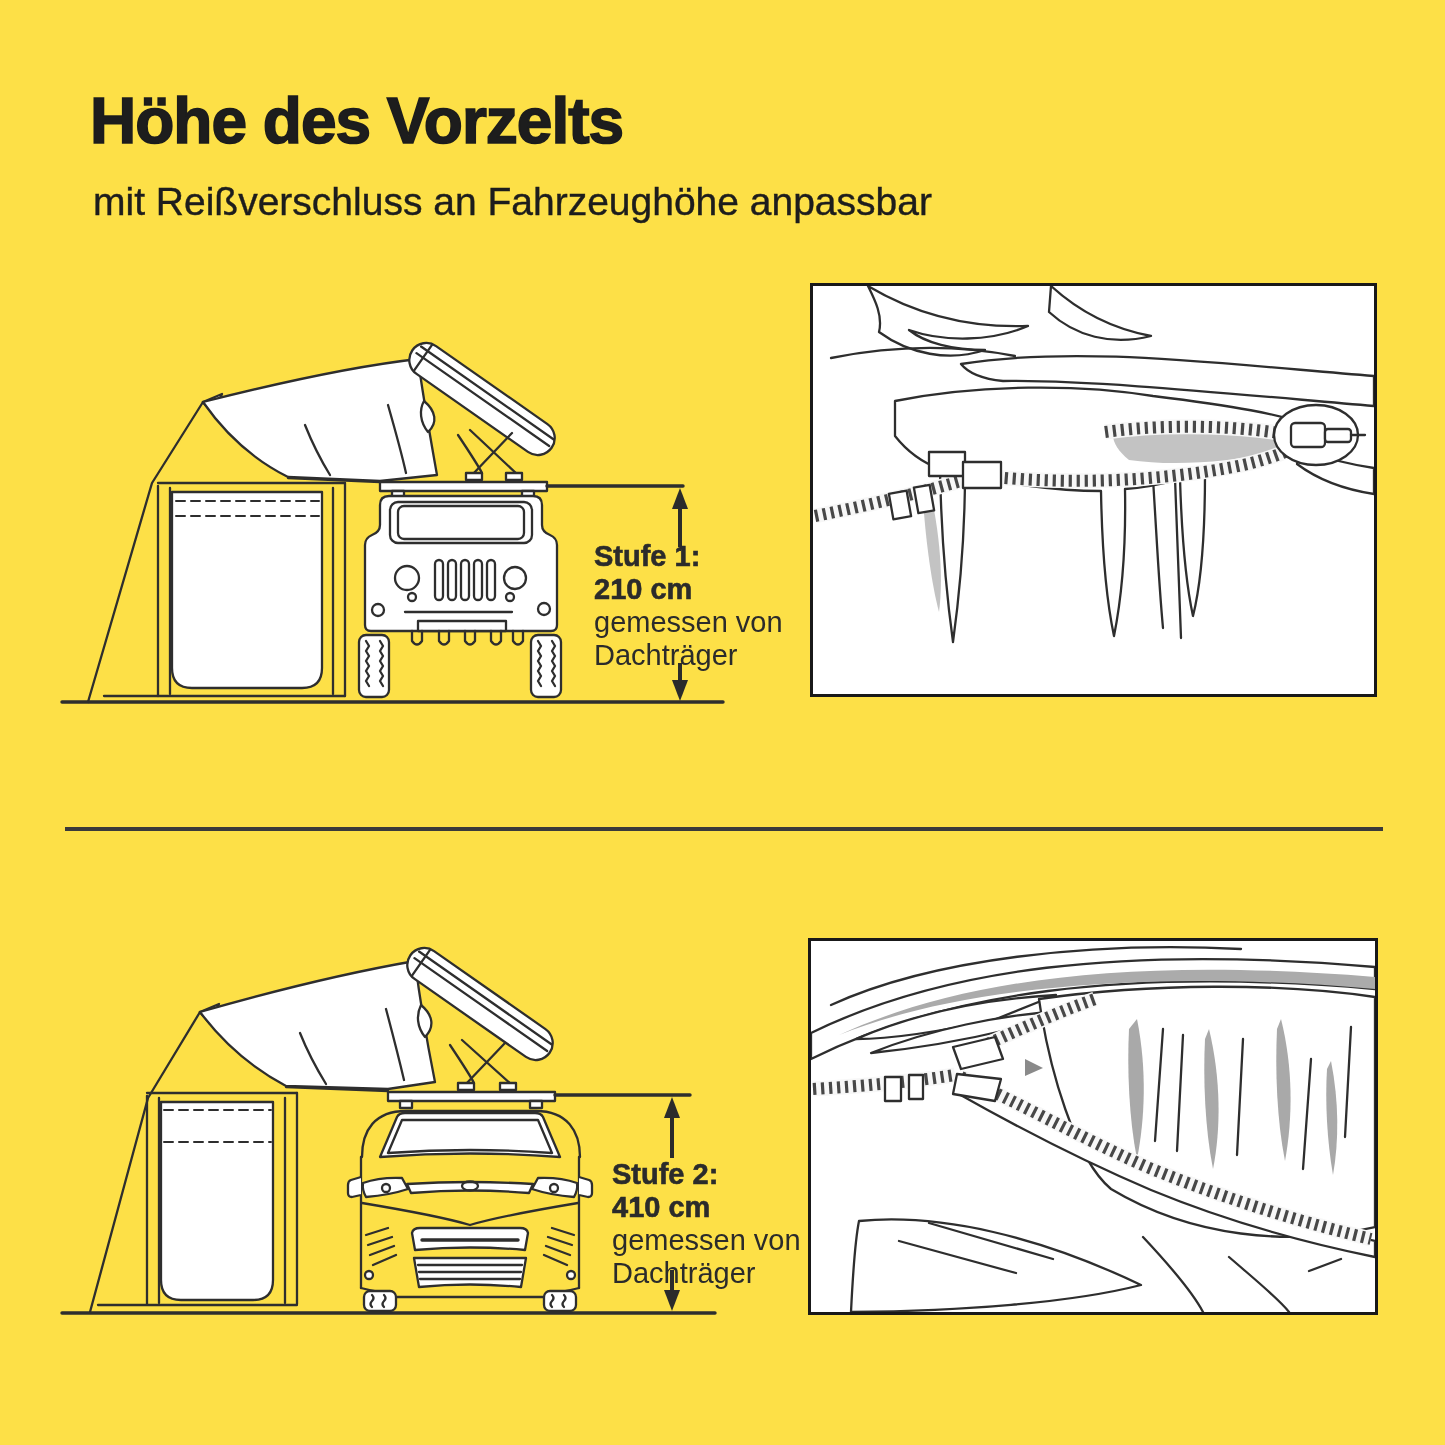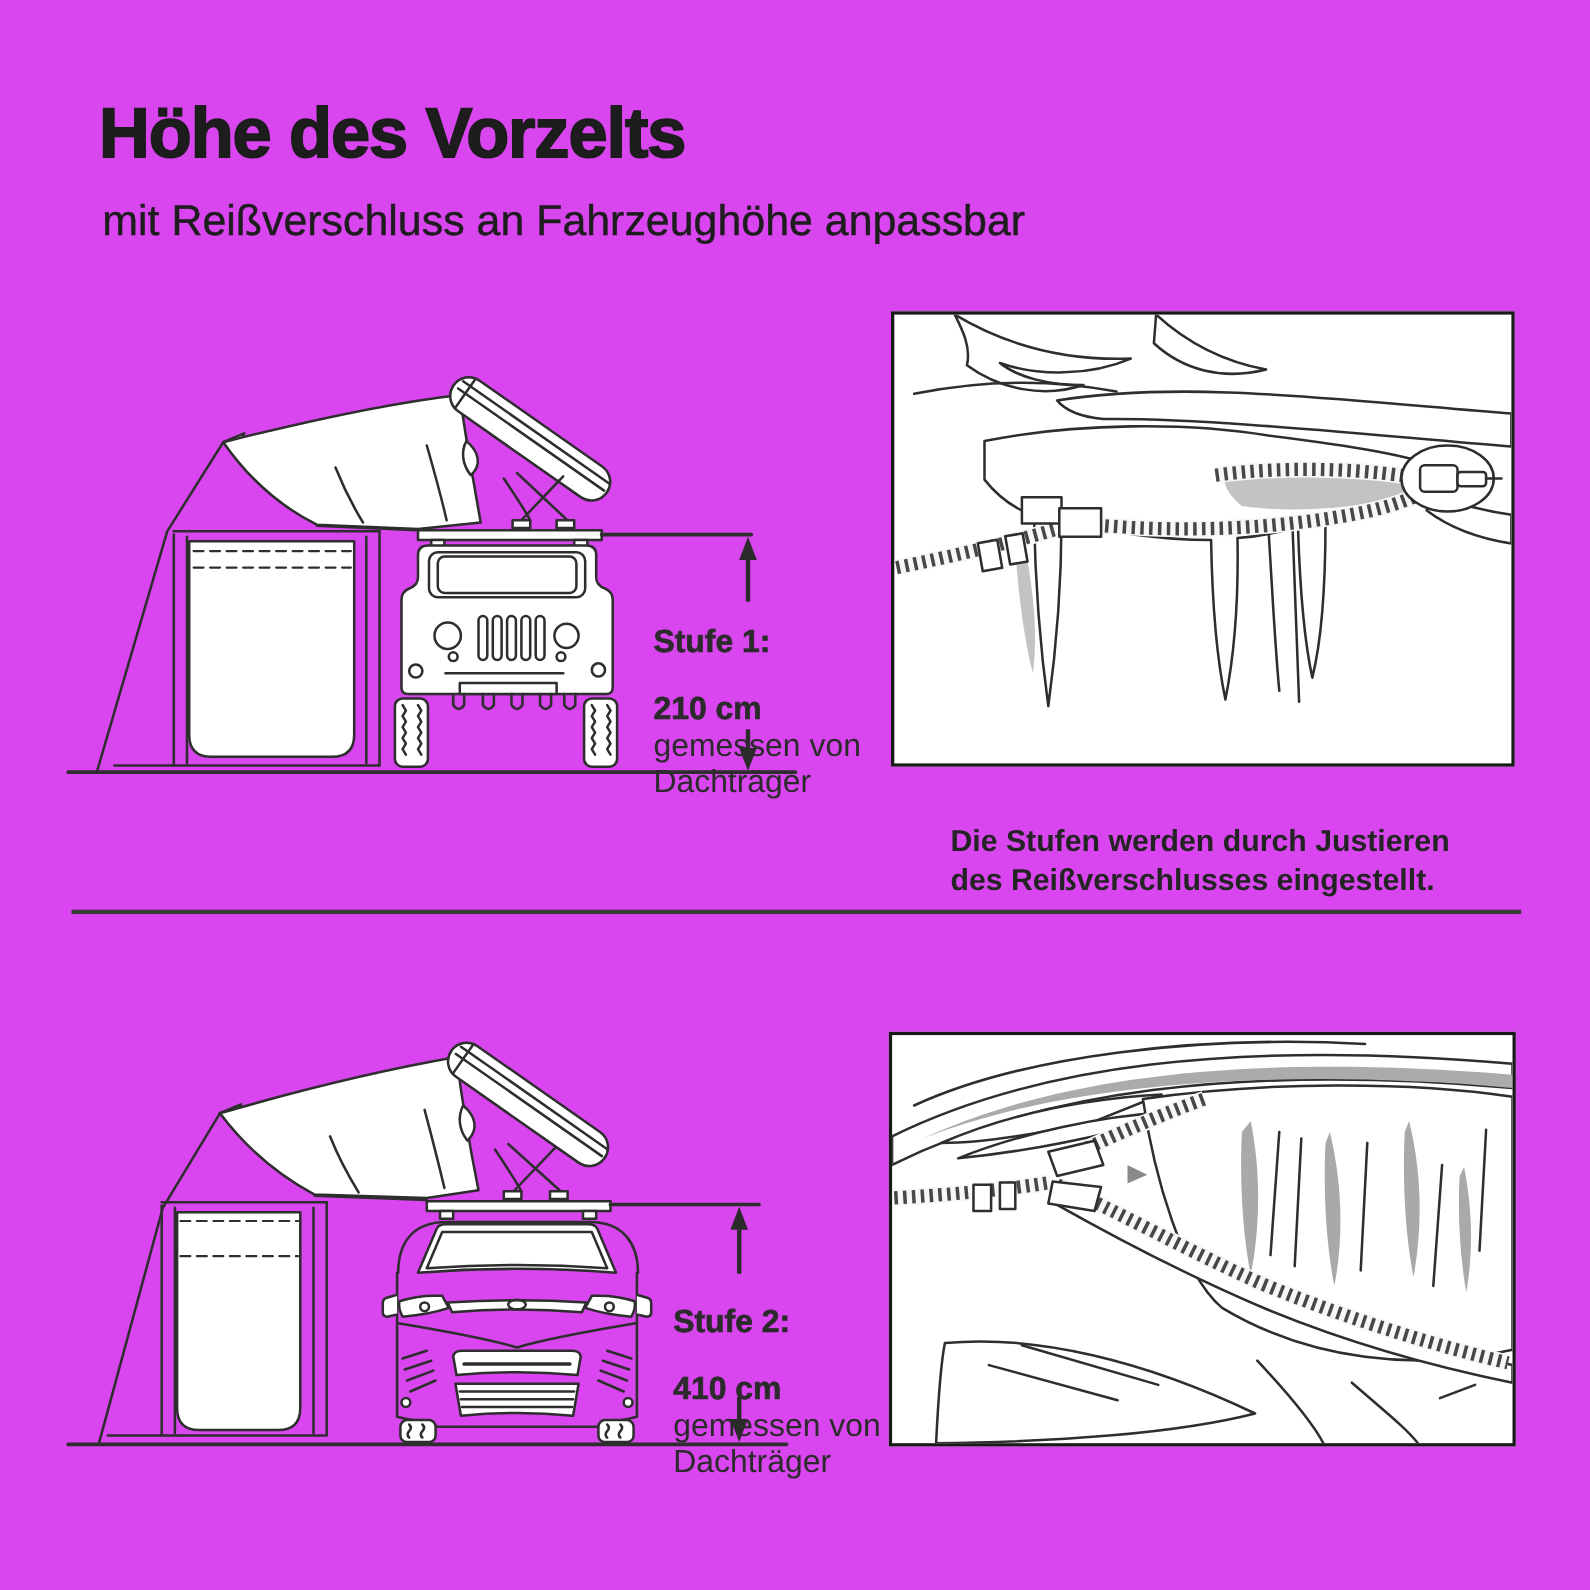--- a/index.html
+++ b/index.html
@@ -1,27 +1,27 @@
 <!DOCTYPE html>
 <html><head>
 <meta charset="utf-8">
 <style>
   html,body{margin:0;padding:0;background:#fff;}
-  .canvas{position:relative;width:1445px;height:1445px;background:#d946ef;
+  .canvas{position:relative;width:1445px;height:1445px;background:#fde047;
           font-family:"Liberation Sans",sans-serif;color:#1d1d1d;overflow:hidden;}
   .abs{position:absolute;}
   .title{left:90px;top:84px;font-size:64px;font-weight:700;letter-spacing:-1px;
          -webkit-text-stroke:1.6px #1c1c1c;white-space:nowrap;}
   .subtitle{left:93px;top:180px;font-size:39px;font-weight:400;
             -webkit-text-stroke:0.4px #1c1c1c;white-space:nowrap;}
   .detail-box{border:3px solid #191919;background:#fff;box-sizing:border-box;}
   .box1{left:810px;top:283px;width:567px;height:414px;}
   .box2{left:808px;top:938px;width:570px;height:377px;}
   .measure{font-size:29px;line-height:33px;color:#2b2b2b;white-space:nowrap;}
-  .measure .b{font-weight:700;margin-top:28px;-webkit-text-stroke:0.6px #2b2b2b;}
+  .measure .b{font-weight:700;-webkit-text-stroke:0.6px #2b2b2b;}
   .m1{left:594px;top:540px;}
   .m2{left:612px;top:1158px;}
   .caption{left:864px;top:747px;font-size:27.5px;line-height:35px;font-weight:700;
            color:#242424;white-space:nowrap;}
   .divider{left:65px;top:827px;width:1318px;height:4px;background:#3a3a3a;}
   .illo1{left:50px;top:335px;}
   .illo2{left:50px;top:945px;}
   svg{display:block;}
   .ln{stroke:#2e2e2e;stroke-width:2.3;fill:none;stroke-linejoin:round;stroke-linecap:round;}
   .lnf{stroke:#2e2e2e;stroke-width:2.3;fill:#ffffff;stroke-linejoin:round;}
@@ -148,24 +148,20 @@
         <g>
           <ellipse class="lnf" cx="503" cy="149" rx="42" ry="30"></ellipse>
           <rect class="lnf" x="478" y="137" width="34" height="24" rx="4"></rect>
           <rect class="lnf" x="512" y="143" width="26" height="13" rx="3"></rect>
           <path class="ln" d="M 538,149 L 552,149"></path>
         </g>
       </g>
     </svg>
   </div>
 
-  <div class="abs caption">
-    <div>Die Stufen werden durch Justieren</div>
-    <div>des Reißverschlusses eingestellt.</div>
-  </div>
 
   <div class="abs divider"></div>
 
   <svg class="abs illo2" width="700" height="380" viewBox="0 0 700 380">
     <g>
       <path class="ln" d="M 40,367 L 98,153 L 150,67"></path>
       <path class="lnf" d="M 150,67 L 169,59 L 160,79 Z"></path>
       <path class="ln" d="M 150,67 C 182,100 212,124 238,141"></path>
       <path class="ln" d="M 97,148 L 247,148"></path>
       <path class="ln" d="M 97,151 L 97,359"></path>

